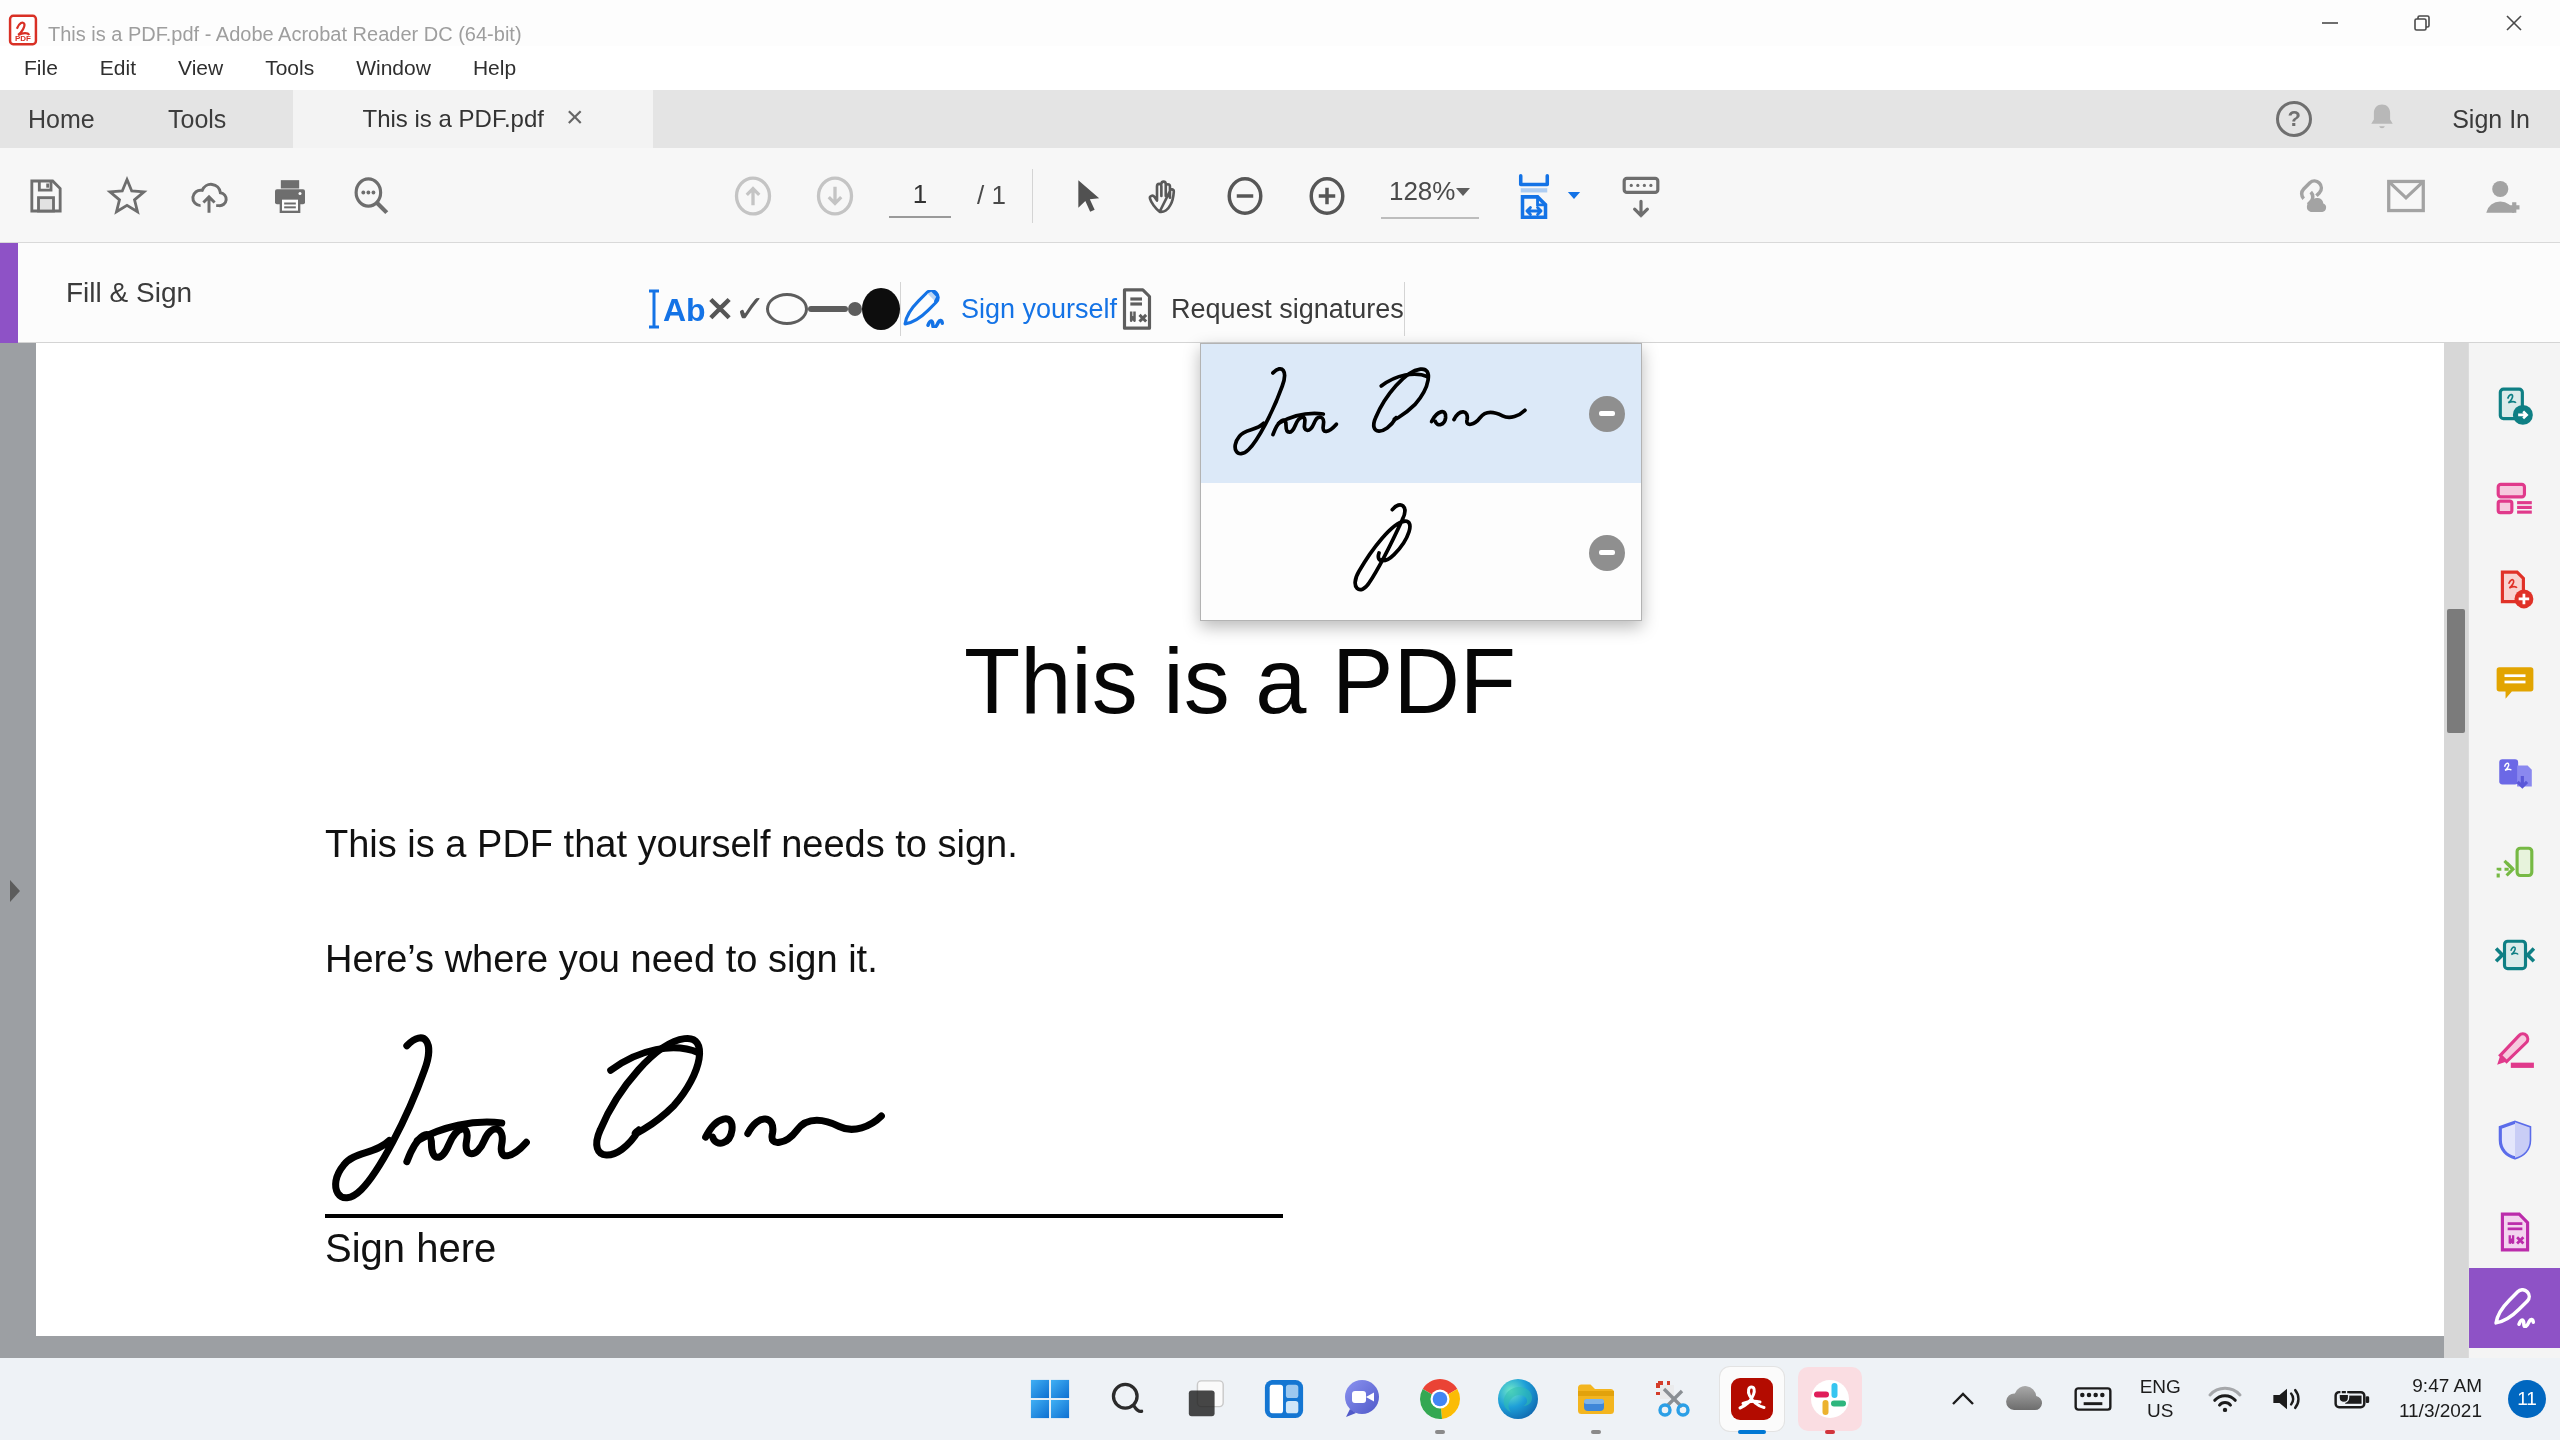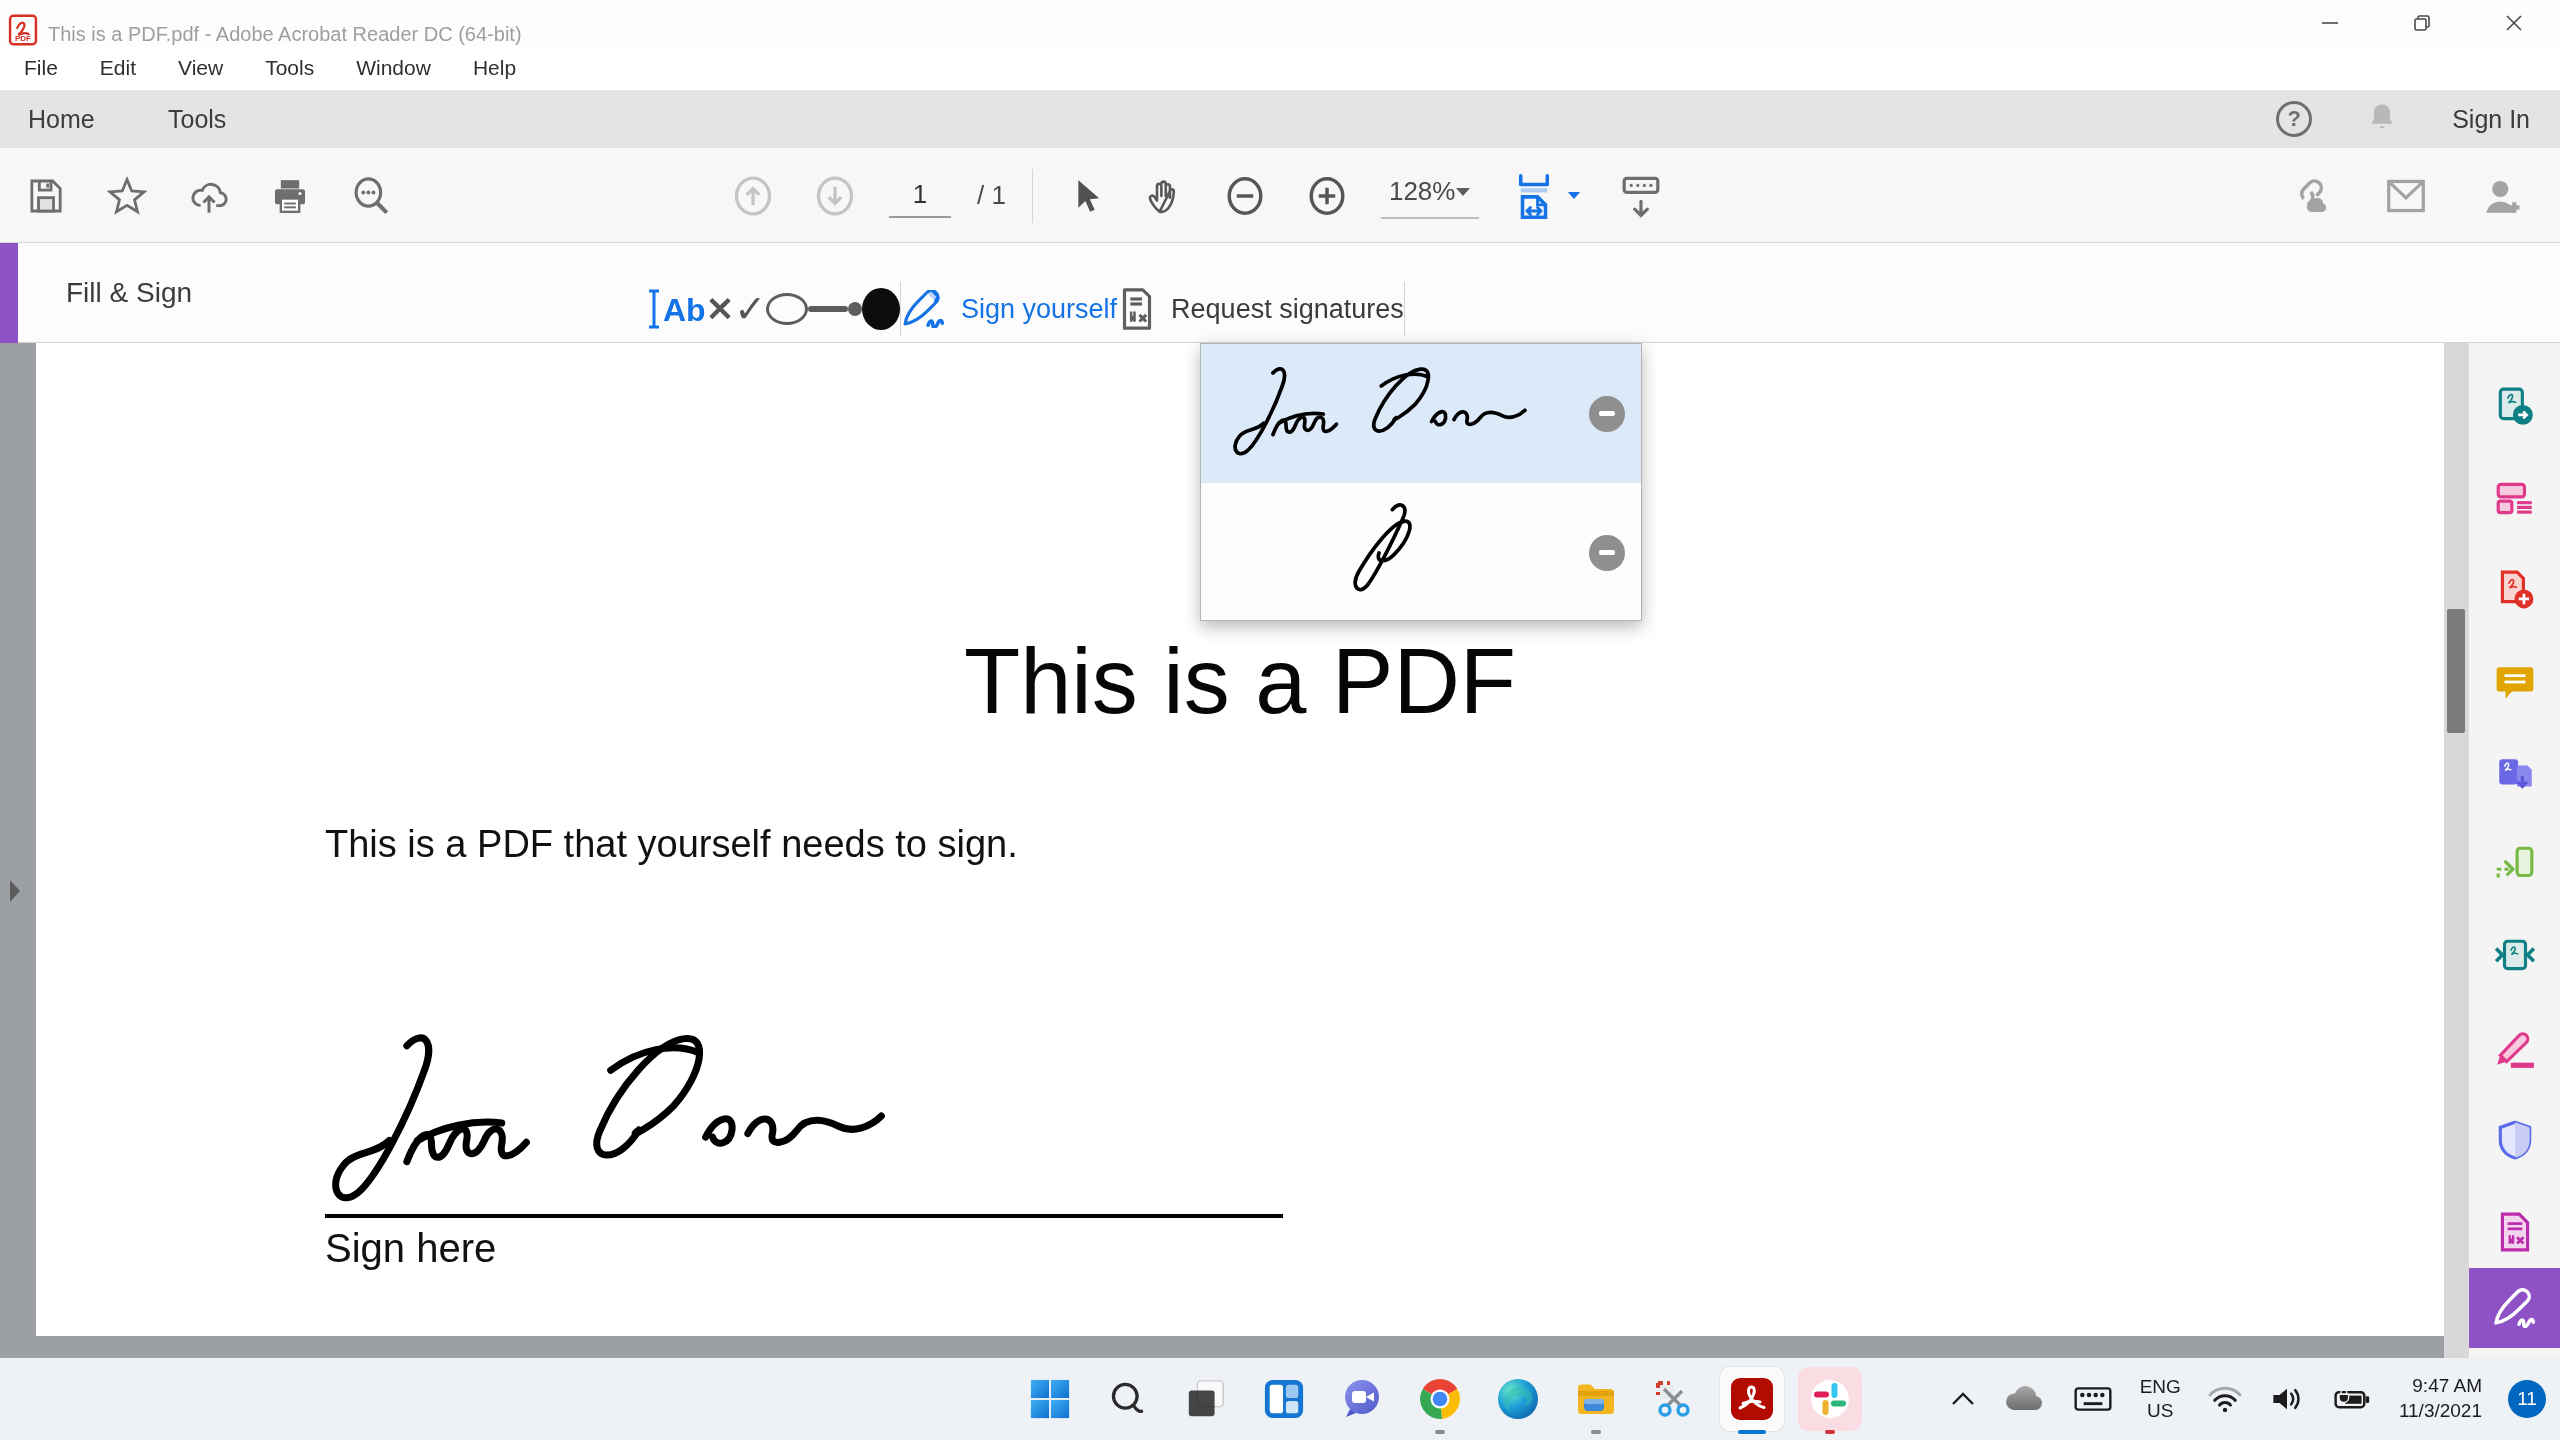--- a/index.html
+++ b/index.html
@@ -214,20 +214,24 @@
   <span class="menu-item">Help</span>
 </div>
 
 <div id="tabbar">
   <div class="navtab" id="tab-home">
     <span>Home</span>
   </div>
   <div class="navtab" id="tab-tools">
     <span>Tools</span>
   </div>
+  <div id="doctab">
+    <span class="doclabel">This is a PDF.pdf</span>
+    <span class="tabclose">×</span>
+  </div>
   <div id="tabbar-right">
     <div class="help-circle">
       <span>?</span>
     </div>
     <span>
       <svg width="32" height="34" viewBox="0 0 24 26">
         <path d="M12 2 c-3.6 0-6.2 2.7-6.2 6.2 v5.2 l-2 3.2 h16.4 l-2-3.2 V8.2 C18.2 4.7 15.6 2 12 2z" fill="#b8b8b8"></path>
         <path d="M9.8 18.5 a2.3 2.3 0 0 0 4.4 0z" fill="#b8b8b8"></path>
       </svg>
     </span>
@@ -415,20 +419,21 @@
   <div id="leftstrip"></div>
   <div id="panel-toggle">
     <svg width="16" height="26" viewBox="0 0 16 26">
         <path d="M3 2 l10 11 -10 11z" fill="#5c5c5c"></path>
       </svg>
   </div>
 
   <div id="pdfpage">
     <div id="pdf-title">This is a PDF</div>
     <div class="pdf-par" id="pdf-p1">This is a PDF that yourself needs to sign.</div>
+    <div class="pdf-par" id="pdf-p2">Here’s where you need to sign it.</div>
     <div id="sign-line"></div>
     <svg id="page-signature" viewBox="0 0 330 120">
       <use href="#sig-jane"></use>
     </svg>
     <div id="sign-here">Sign here</div>
   </div>
 
   <div id="sigdrop">
     <div class="sigrow selected">
       <svg width="310" height="112" viewBox="0 0 330 120" style="margin-left:28px">

